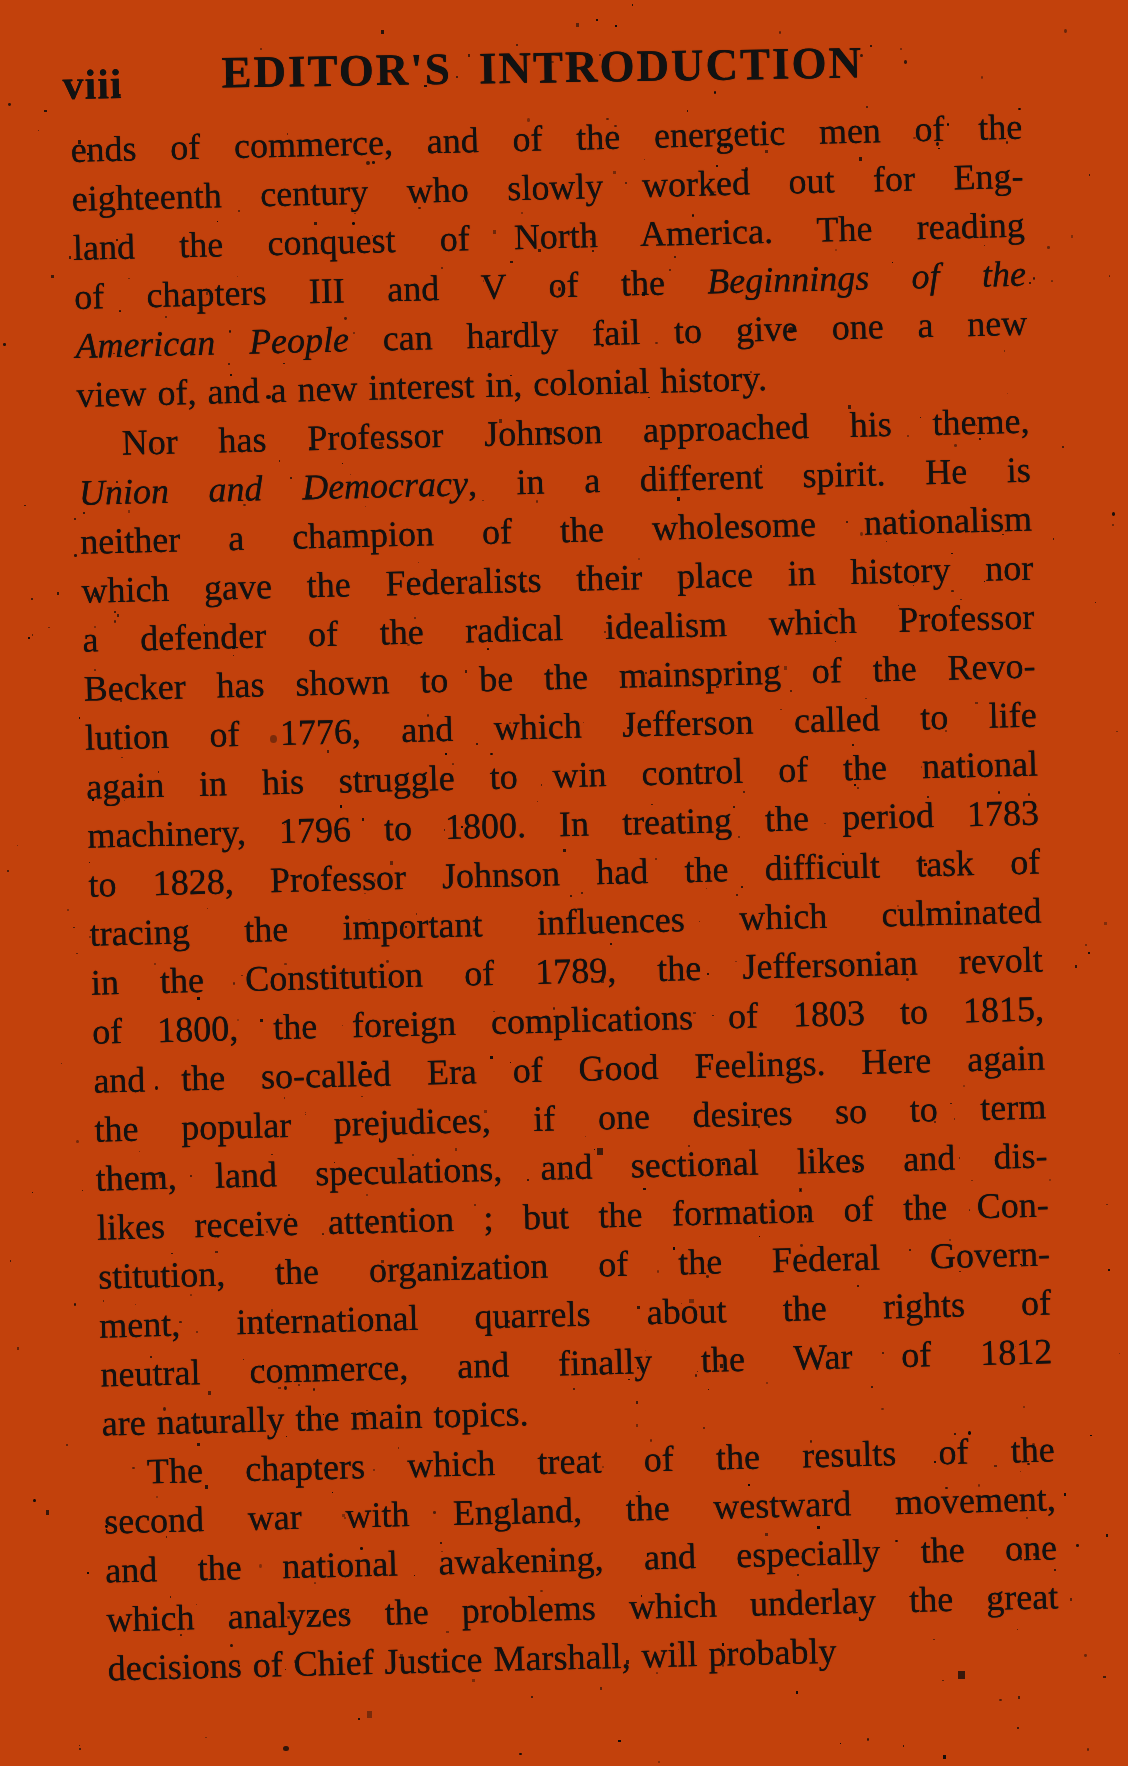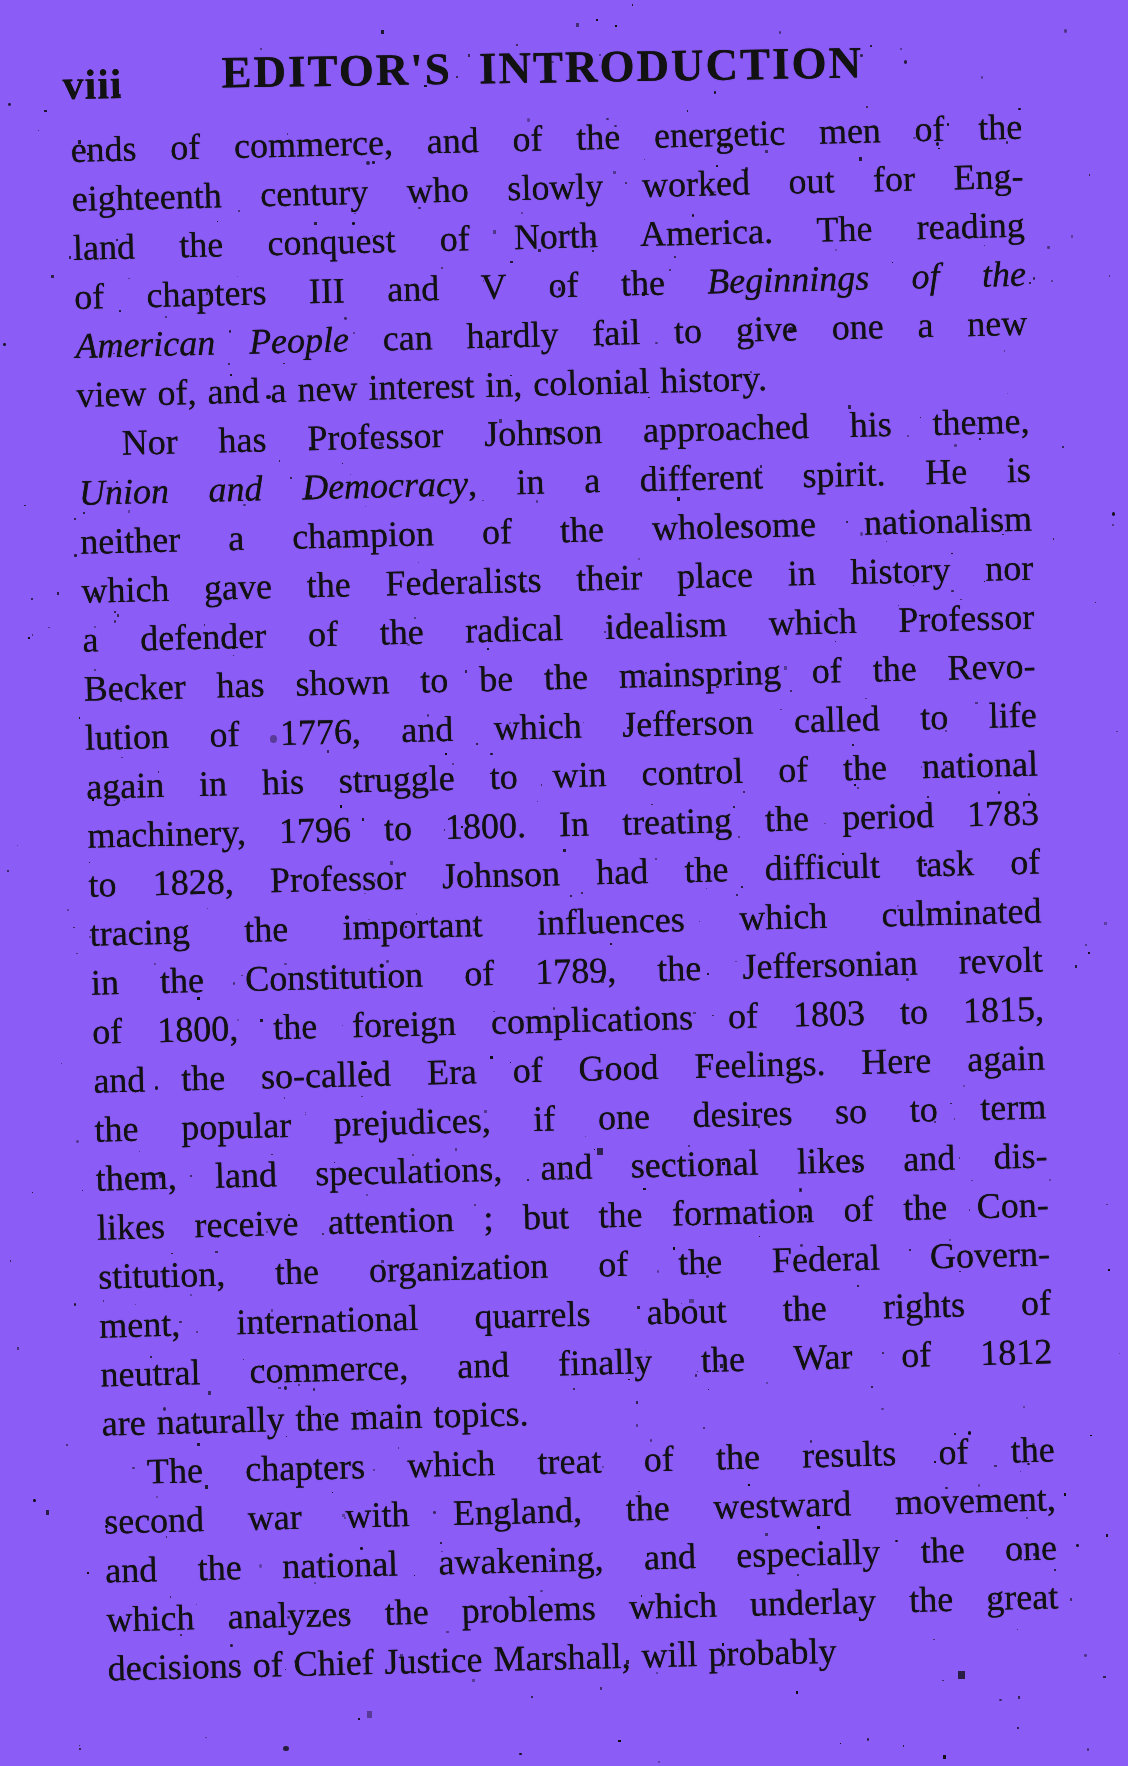--- a/index.html
+++ b/index.html
@@ -61,21 +61,21 @@
     pointer-events:none;
   }
   .speck {
     position:absolute;
     background:#0a0a0a;
   }
 </style>
 </head>
 <body>
 
-<div class="page" style="background: #8b5cf6; color: rgb(18, 18, 18);">
+<div class="page" style="background: #c2410c; color: rgb(18, 18, 18);">
   <div class="scan-header">
     <div class="page-number">viii</div>
     <div class="header-title">EDITOR'S INTRODUCTION</div>
   </div>
 
   <div class="body-text">
       <div>
         <div class="line"><span>ends of commerce, and of the energetic men of the</span></div>
         <div class="line"><span>eighteenth century who slowly worked out for Eng-</span></div>
         <div class="line"><span>land the conquest of North America. The reading</span></div>

